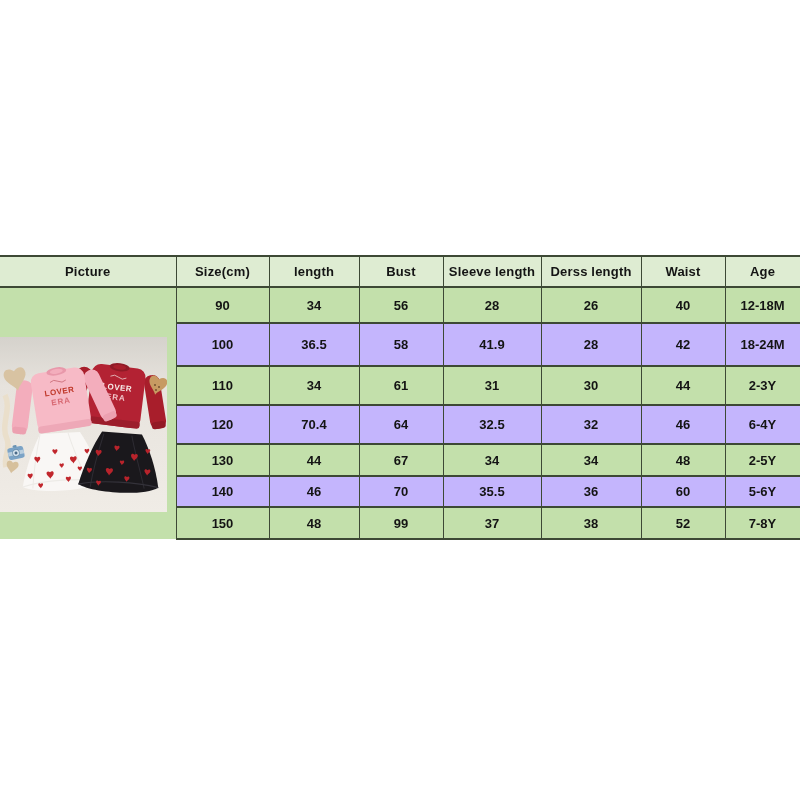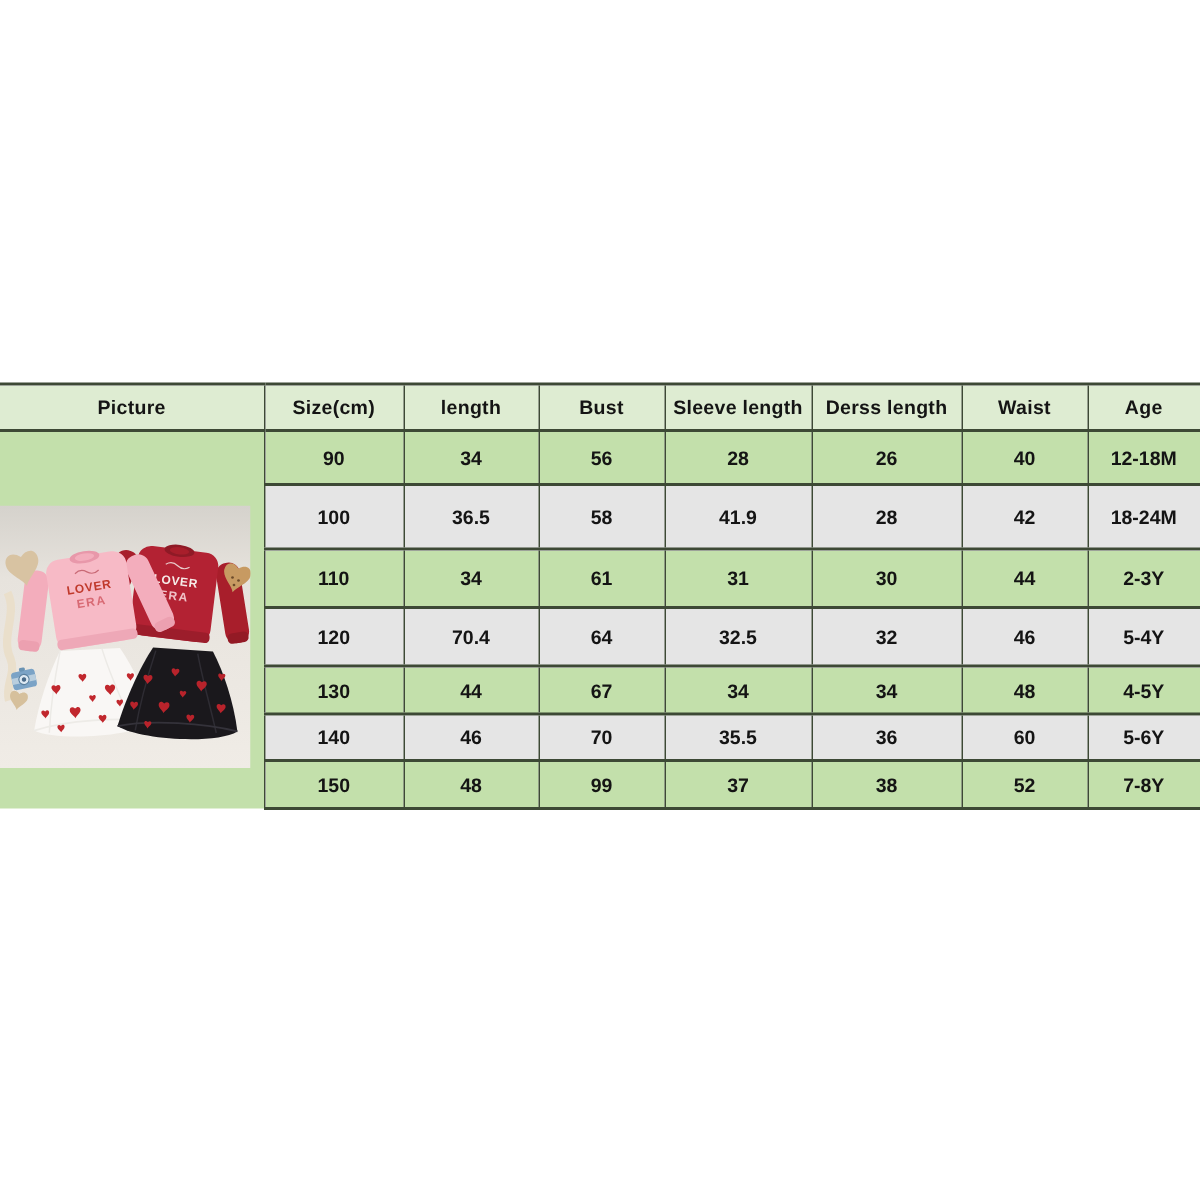--- a/index.html
+++ b/index.html
@@ -11,21 +11,21 @@
     border-collapse:collapse;table-layout:fixed;
   }
   .size-chart th,.size-chart td{
     border:solid #3d4935;border-width:2px 1px;
     text-align:center;vertical-align:middle;
     font-size:13px;font-weight:bold;color:#141414;
     padding:0;overflow:hidden;
   }
   .size-chart thead th{background:#deecd2;letter-spacing:.2px;}
   .size-chart tr.odd  td{background:#c3e0ab;}
-  .size-chart tr.even td{background:#e5e5e5;}
+  .size-chart tr.even td{background:#c4b5fd;}
   .size-chart th.pic{border-left:none;}
   .size-chart td.pic{
     background:#ffffff;border-left:none;border-bottom:none;
     vertical-align:top;position:relative;
   }
   .photo{
     position:absolute;left:0;top:49px;width:167px;height:175px;
   }
   .photo svg{display:block;}
 </style>
@@ -184,30 +184,30 @@
         <td>44</td>
         <td>2-3Y</td>
       </tr>
       <tr class="even" style="height:39px">
         <td>120</td>
         <td>70.4</td>
         <td>64</td>
         <td>32.5</td>
         <td>32</td>
         <td>46</td>
-        <td>5-4Y</td>
+        <td>6-4Y</td>
       </tr>
       <tr class="odd" style="height:32px">
         <td>130</td>
         <td>44</td>
         <td>67</td>
         <td>34</td>
         <td>34</td>
         <td>48</td>
-        <td>4-5Y</td>
+        <td>2-5Y</td>
       </tr>
       <tr class="even" style="height:31px">
         <td>140</td>
         <td>46</td>
         <td>70</td>
         <td>35.5</td>
         <td>36</td>
         <td>60</td>
         <td>5-6Y</td>
       </tr>

